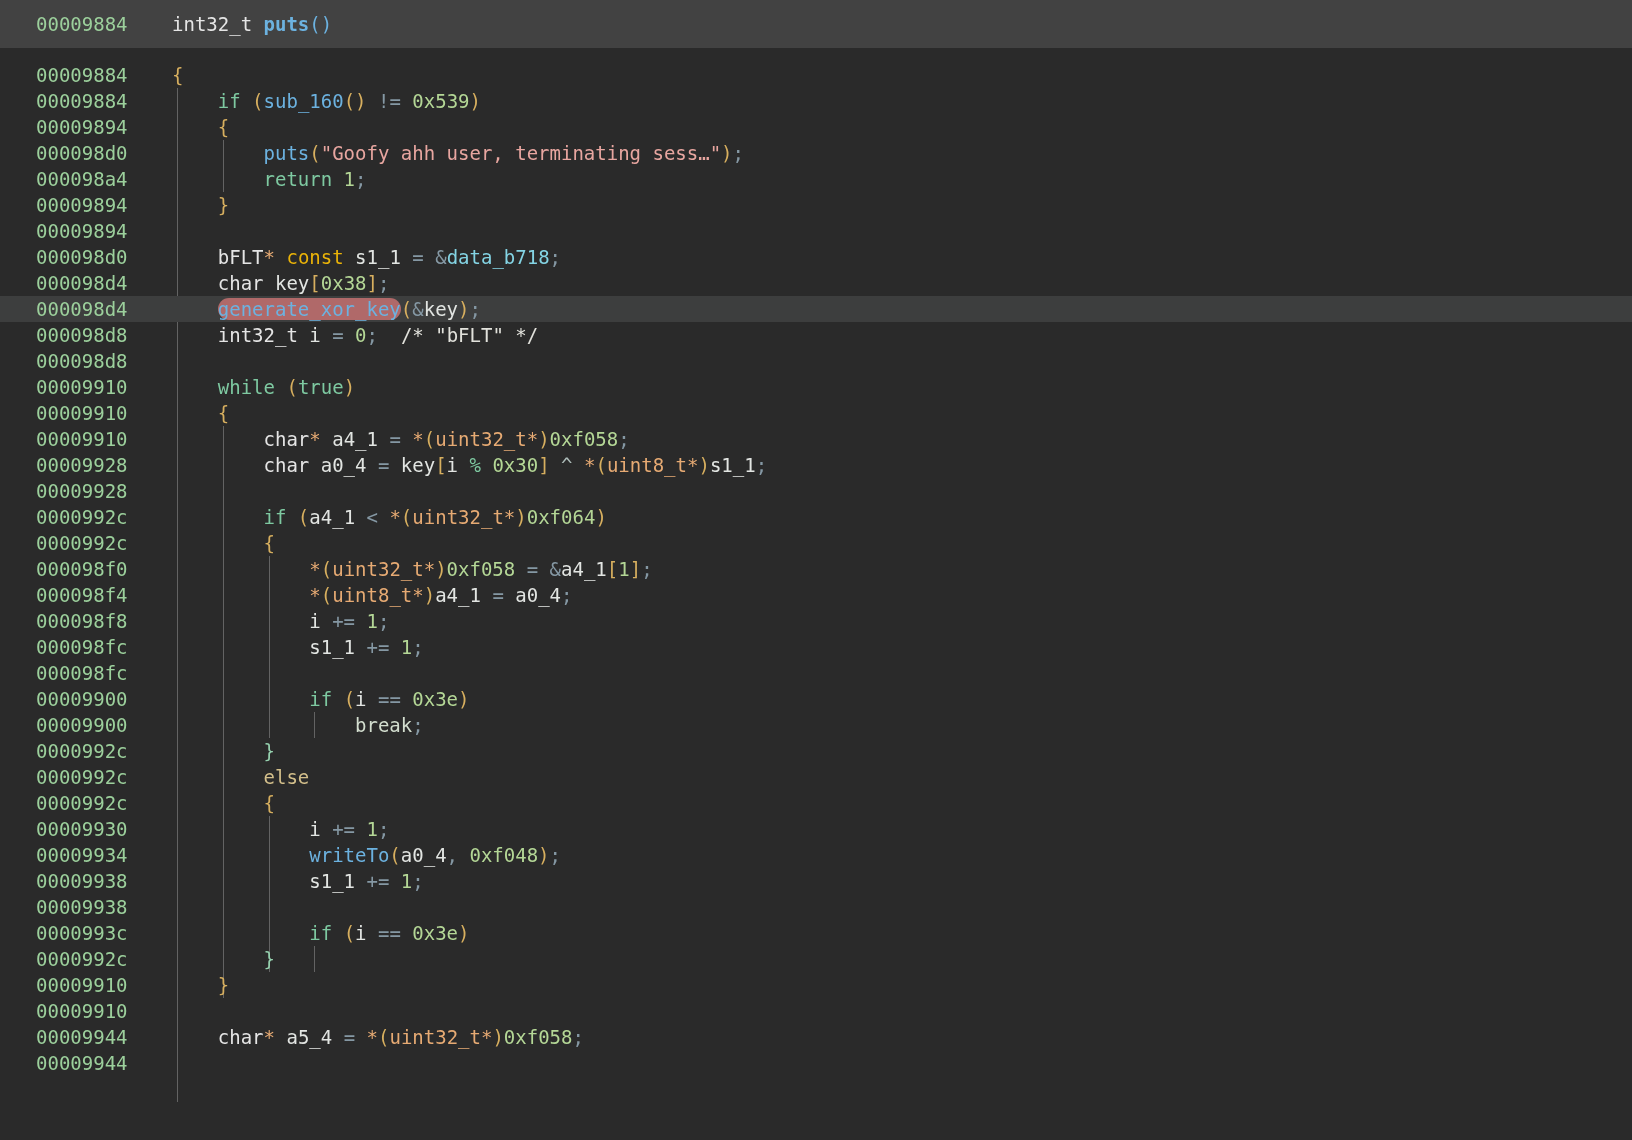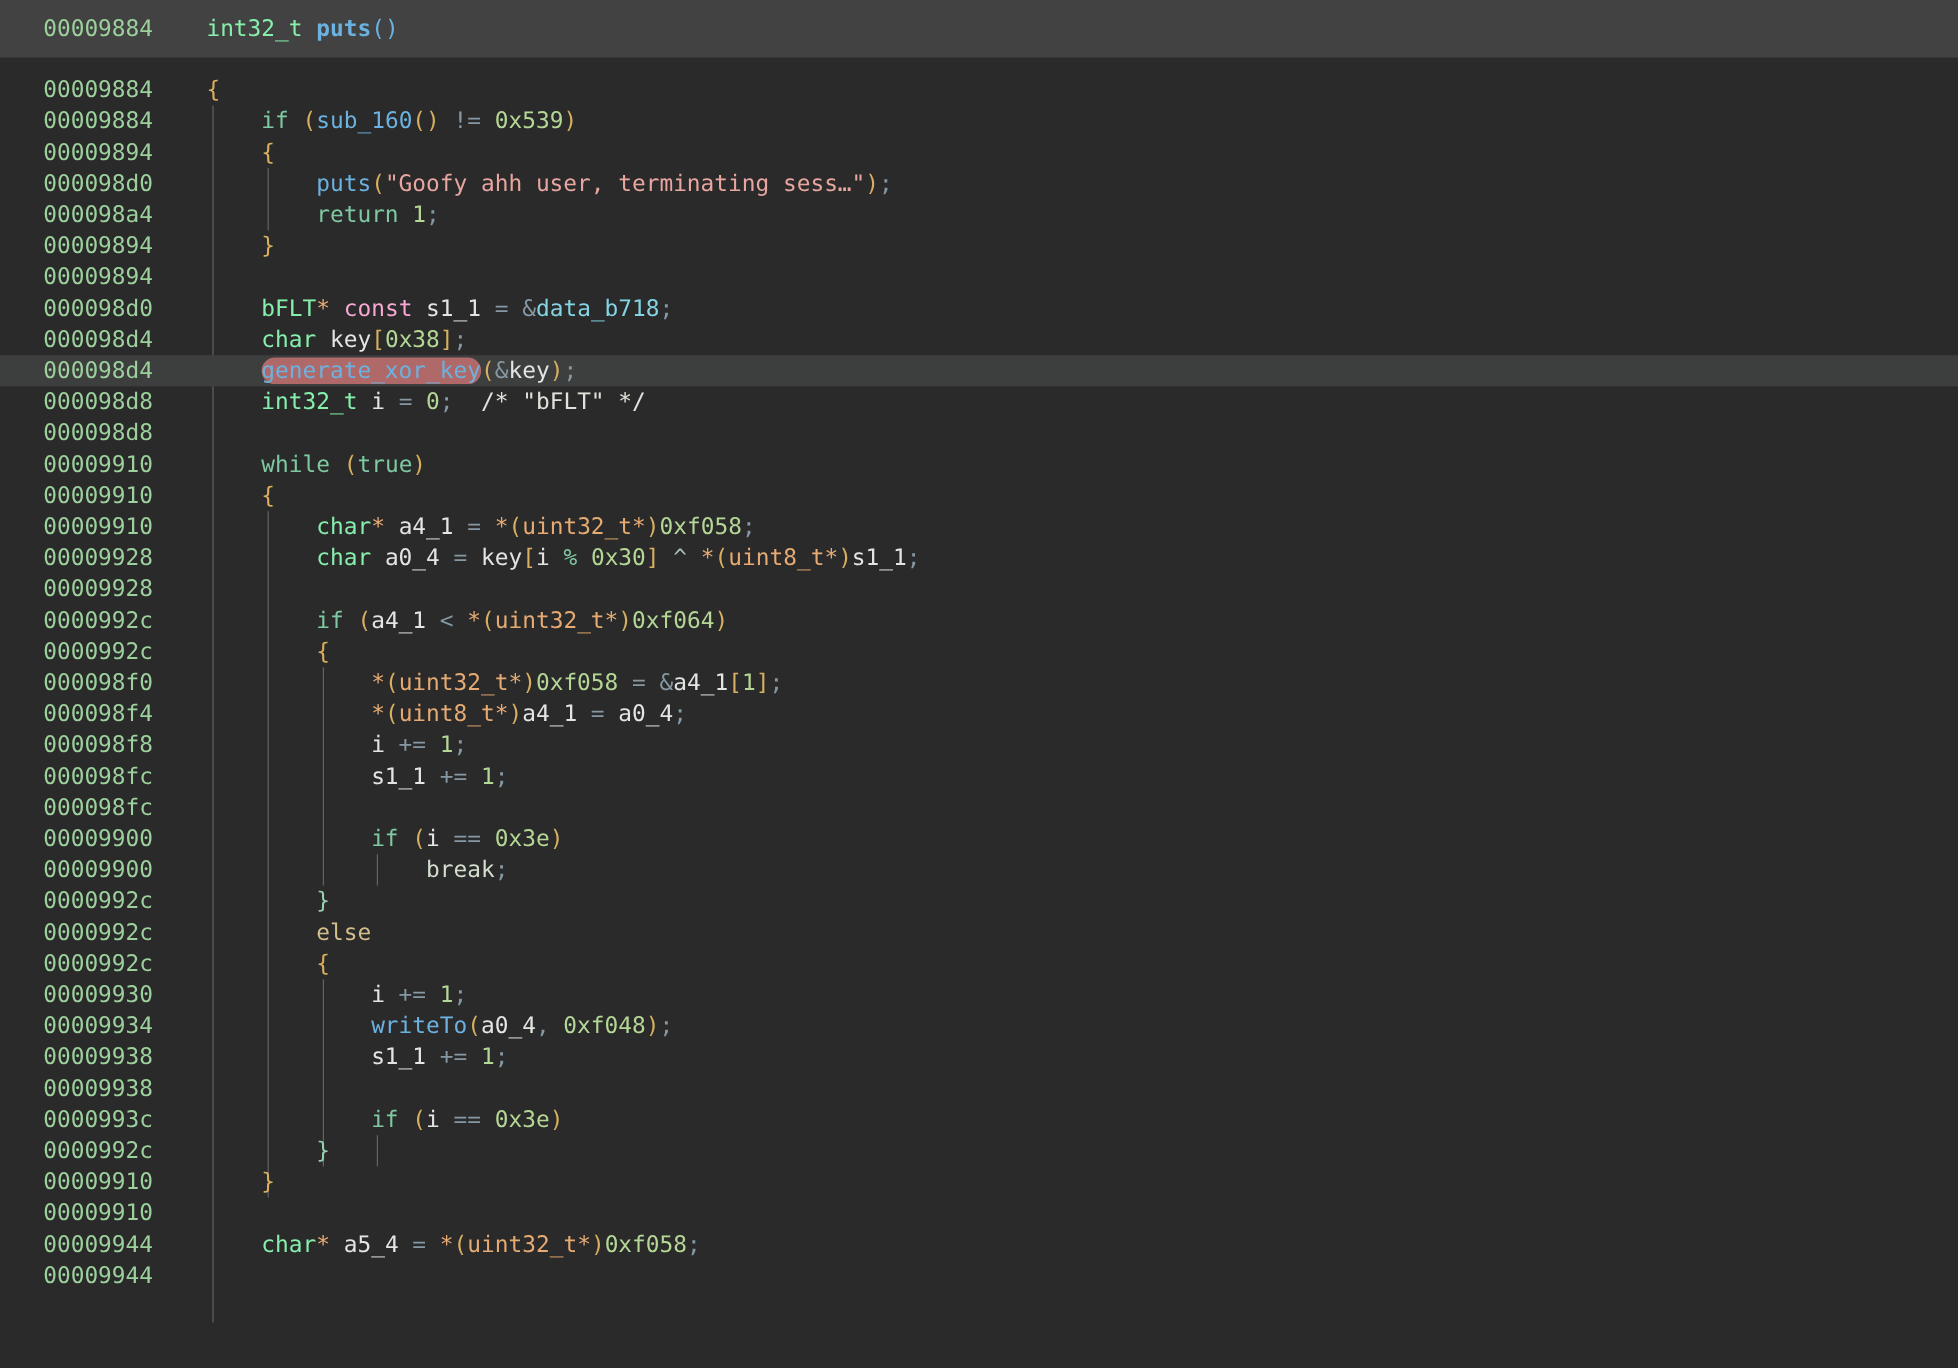--- a/index.html
+++ b/index.html
@@ -21,30 +21,30 @@
   .row.hl{background:#3d3e3e;}
   .row .addr{display:inline-block;padding-left:36px;width:136px;box-sizing:content-box;}
   .sel{background:#b06969;border-radius:11px;}
   .guide{position:absolute;width:1px;background:#636363;z-index:1;}
 </style>
 <style>.c-addr{color:#9cd09c;}
 .c-kw{color:#7ec9a1;}
 .c-kw2{color:#d3bf8b;}
 .c-brk{color:#d3decf;margin-top:32px;}
 .c-brg{color:#96d2af;}
-.c-ty{color:#86efac;}
+.c-ty{color:#e5e5e5;}
 .c-cast{color:#e6aa73;}
 .c-punc{color:#d7af5f;}
 .c-num{color:#b4d796;}
 .c-fn{color:#6cb2e0;}
 .c-data{color:#84d4e4;}
 .c-str{color:#e8a6a0;}
 .c-cmt{color:#e2e2dc;}
 .c-var{color:#e2e5e2;}
-.c-cw{color:#f9a8d4;margin-top:14px;}
+.c-cw{color:#eab308;margin-top:14px;}
 .c-op{color:#8598a4;}
 .c-opl{color:#adbcb9;}</style></head>
 <body>
 
 <div id="screen">
   <div id="topbar">
     <span class="addr c-addr">00009884</span><span class="c-ty">int32_t</span><span> </span><span class="c-fn fn-bold">puts</span><span class="c-fn">()</span>
   </div>
   <div id="code-area">
       <div class="row"><span class="addr c-addr">00009884</span><span><span class="c-punc">{</span></span></div>

